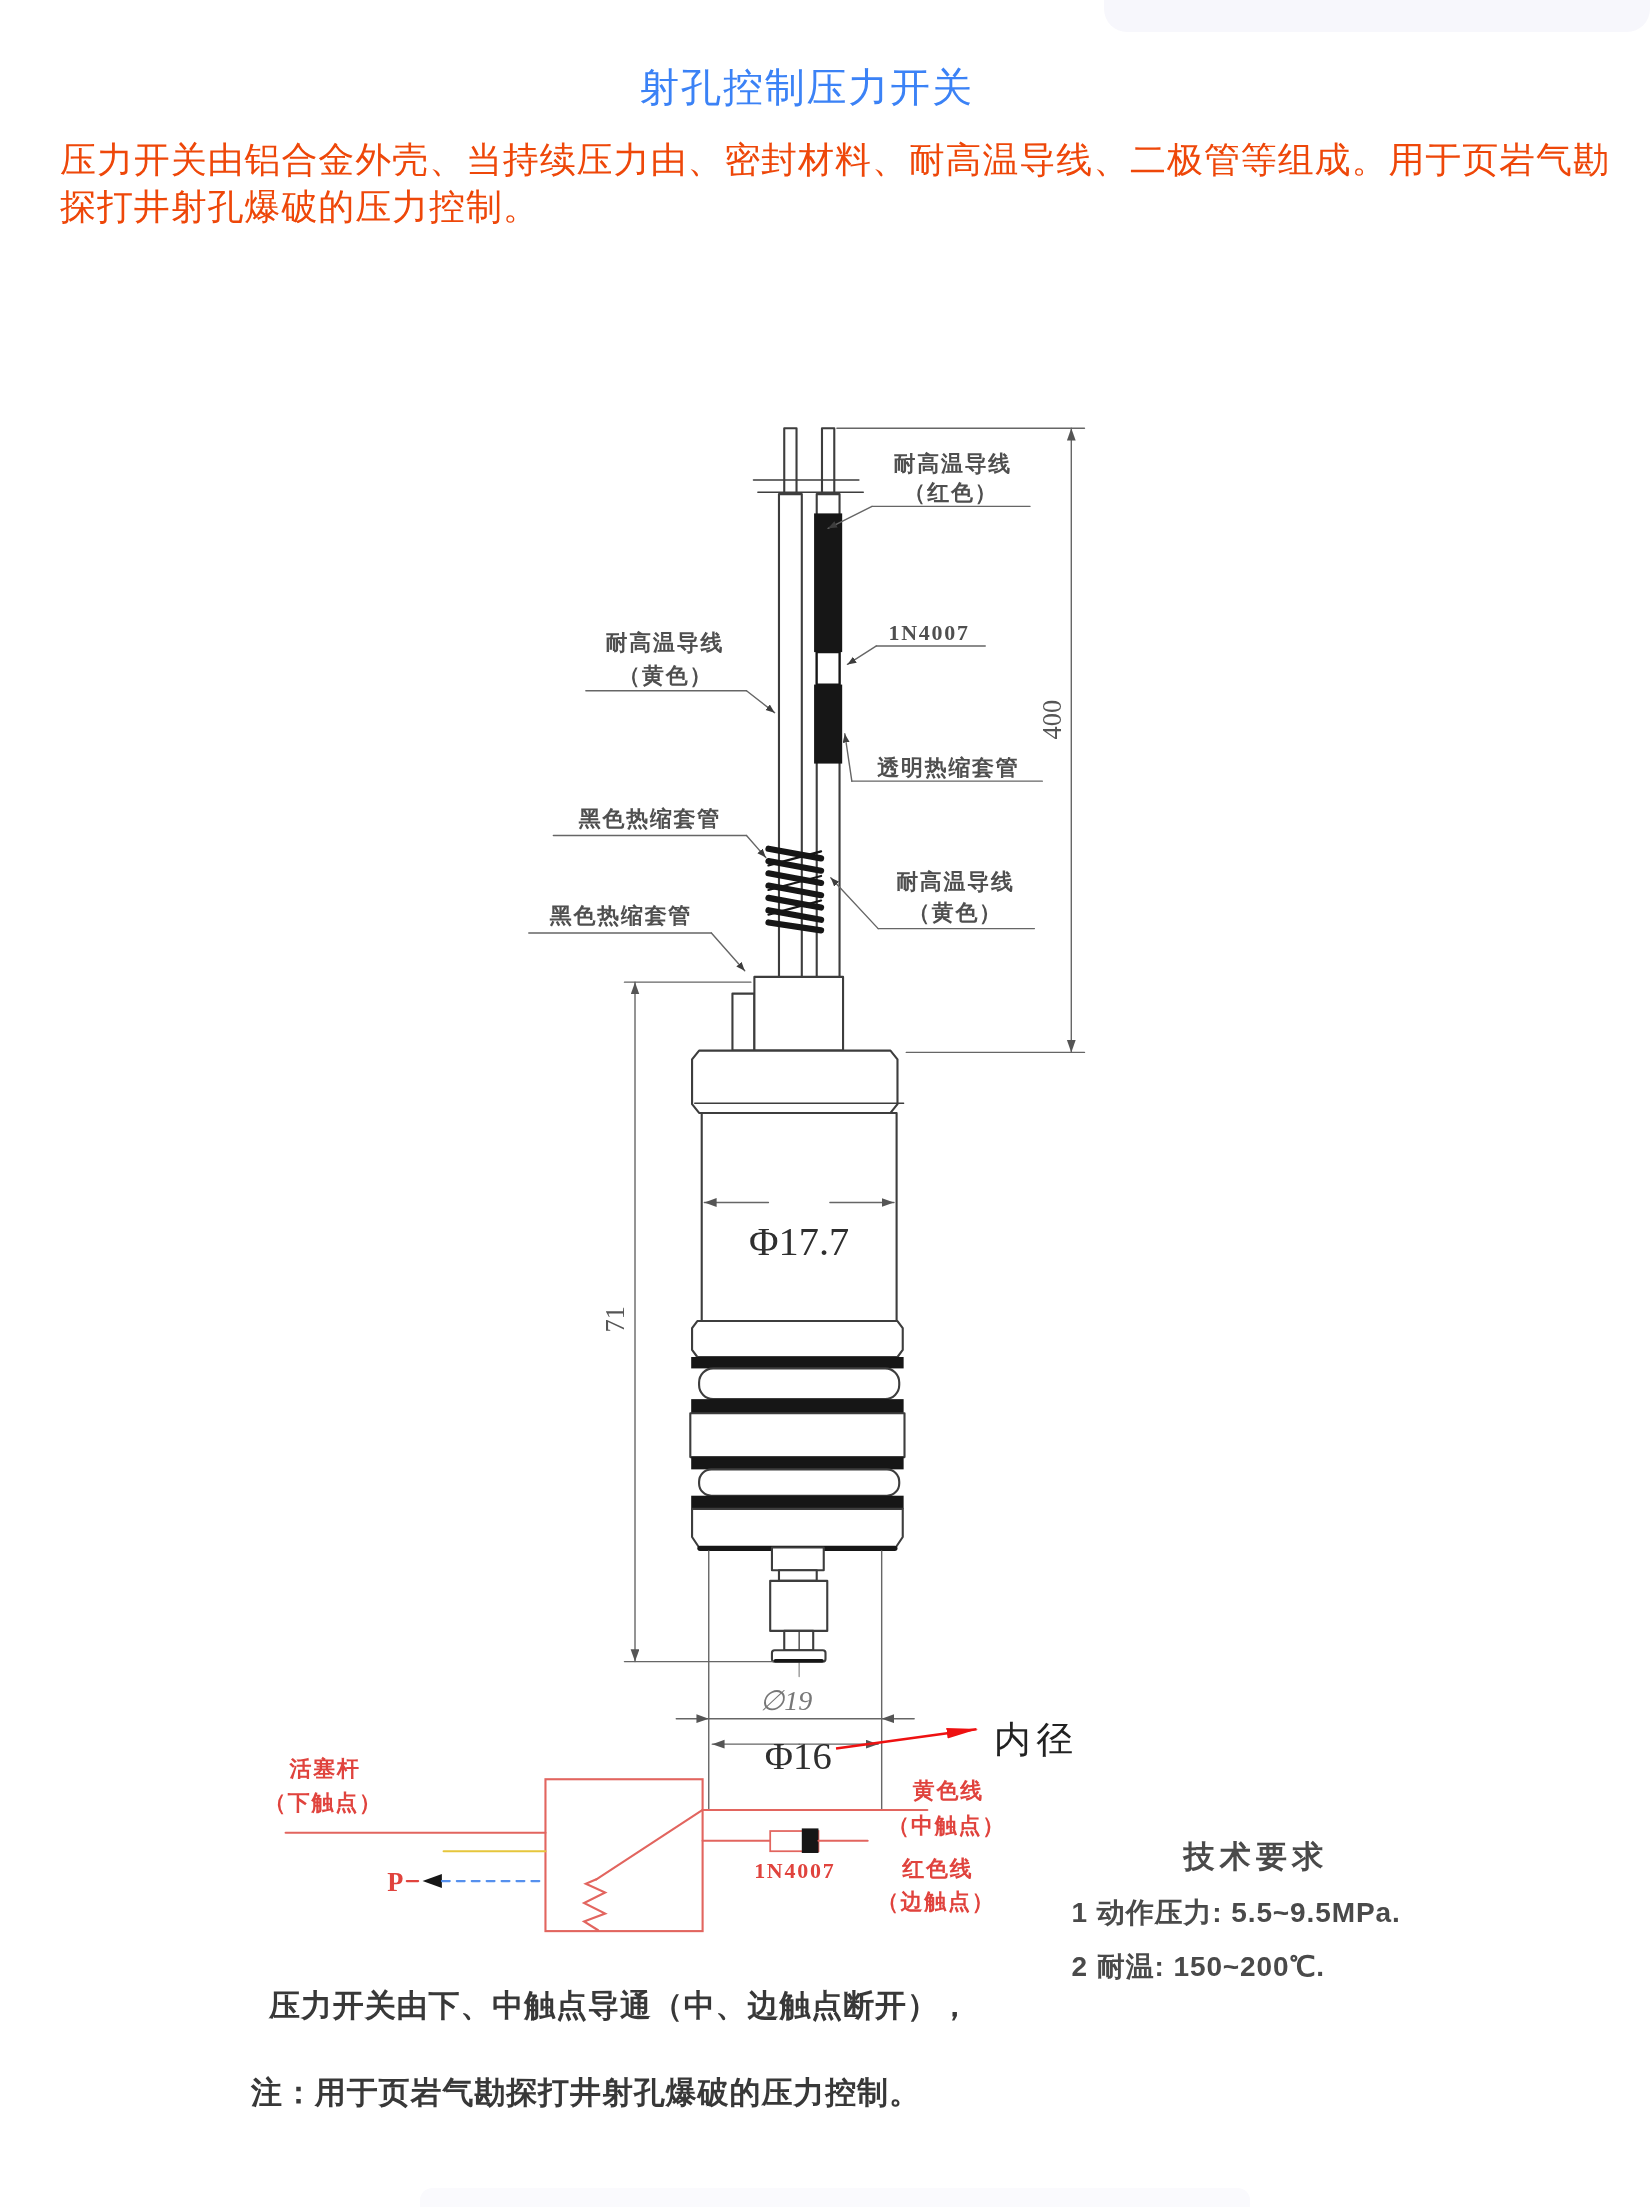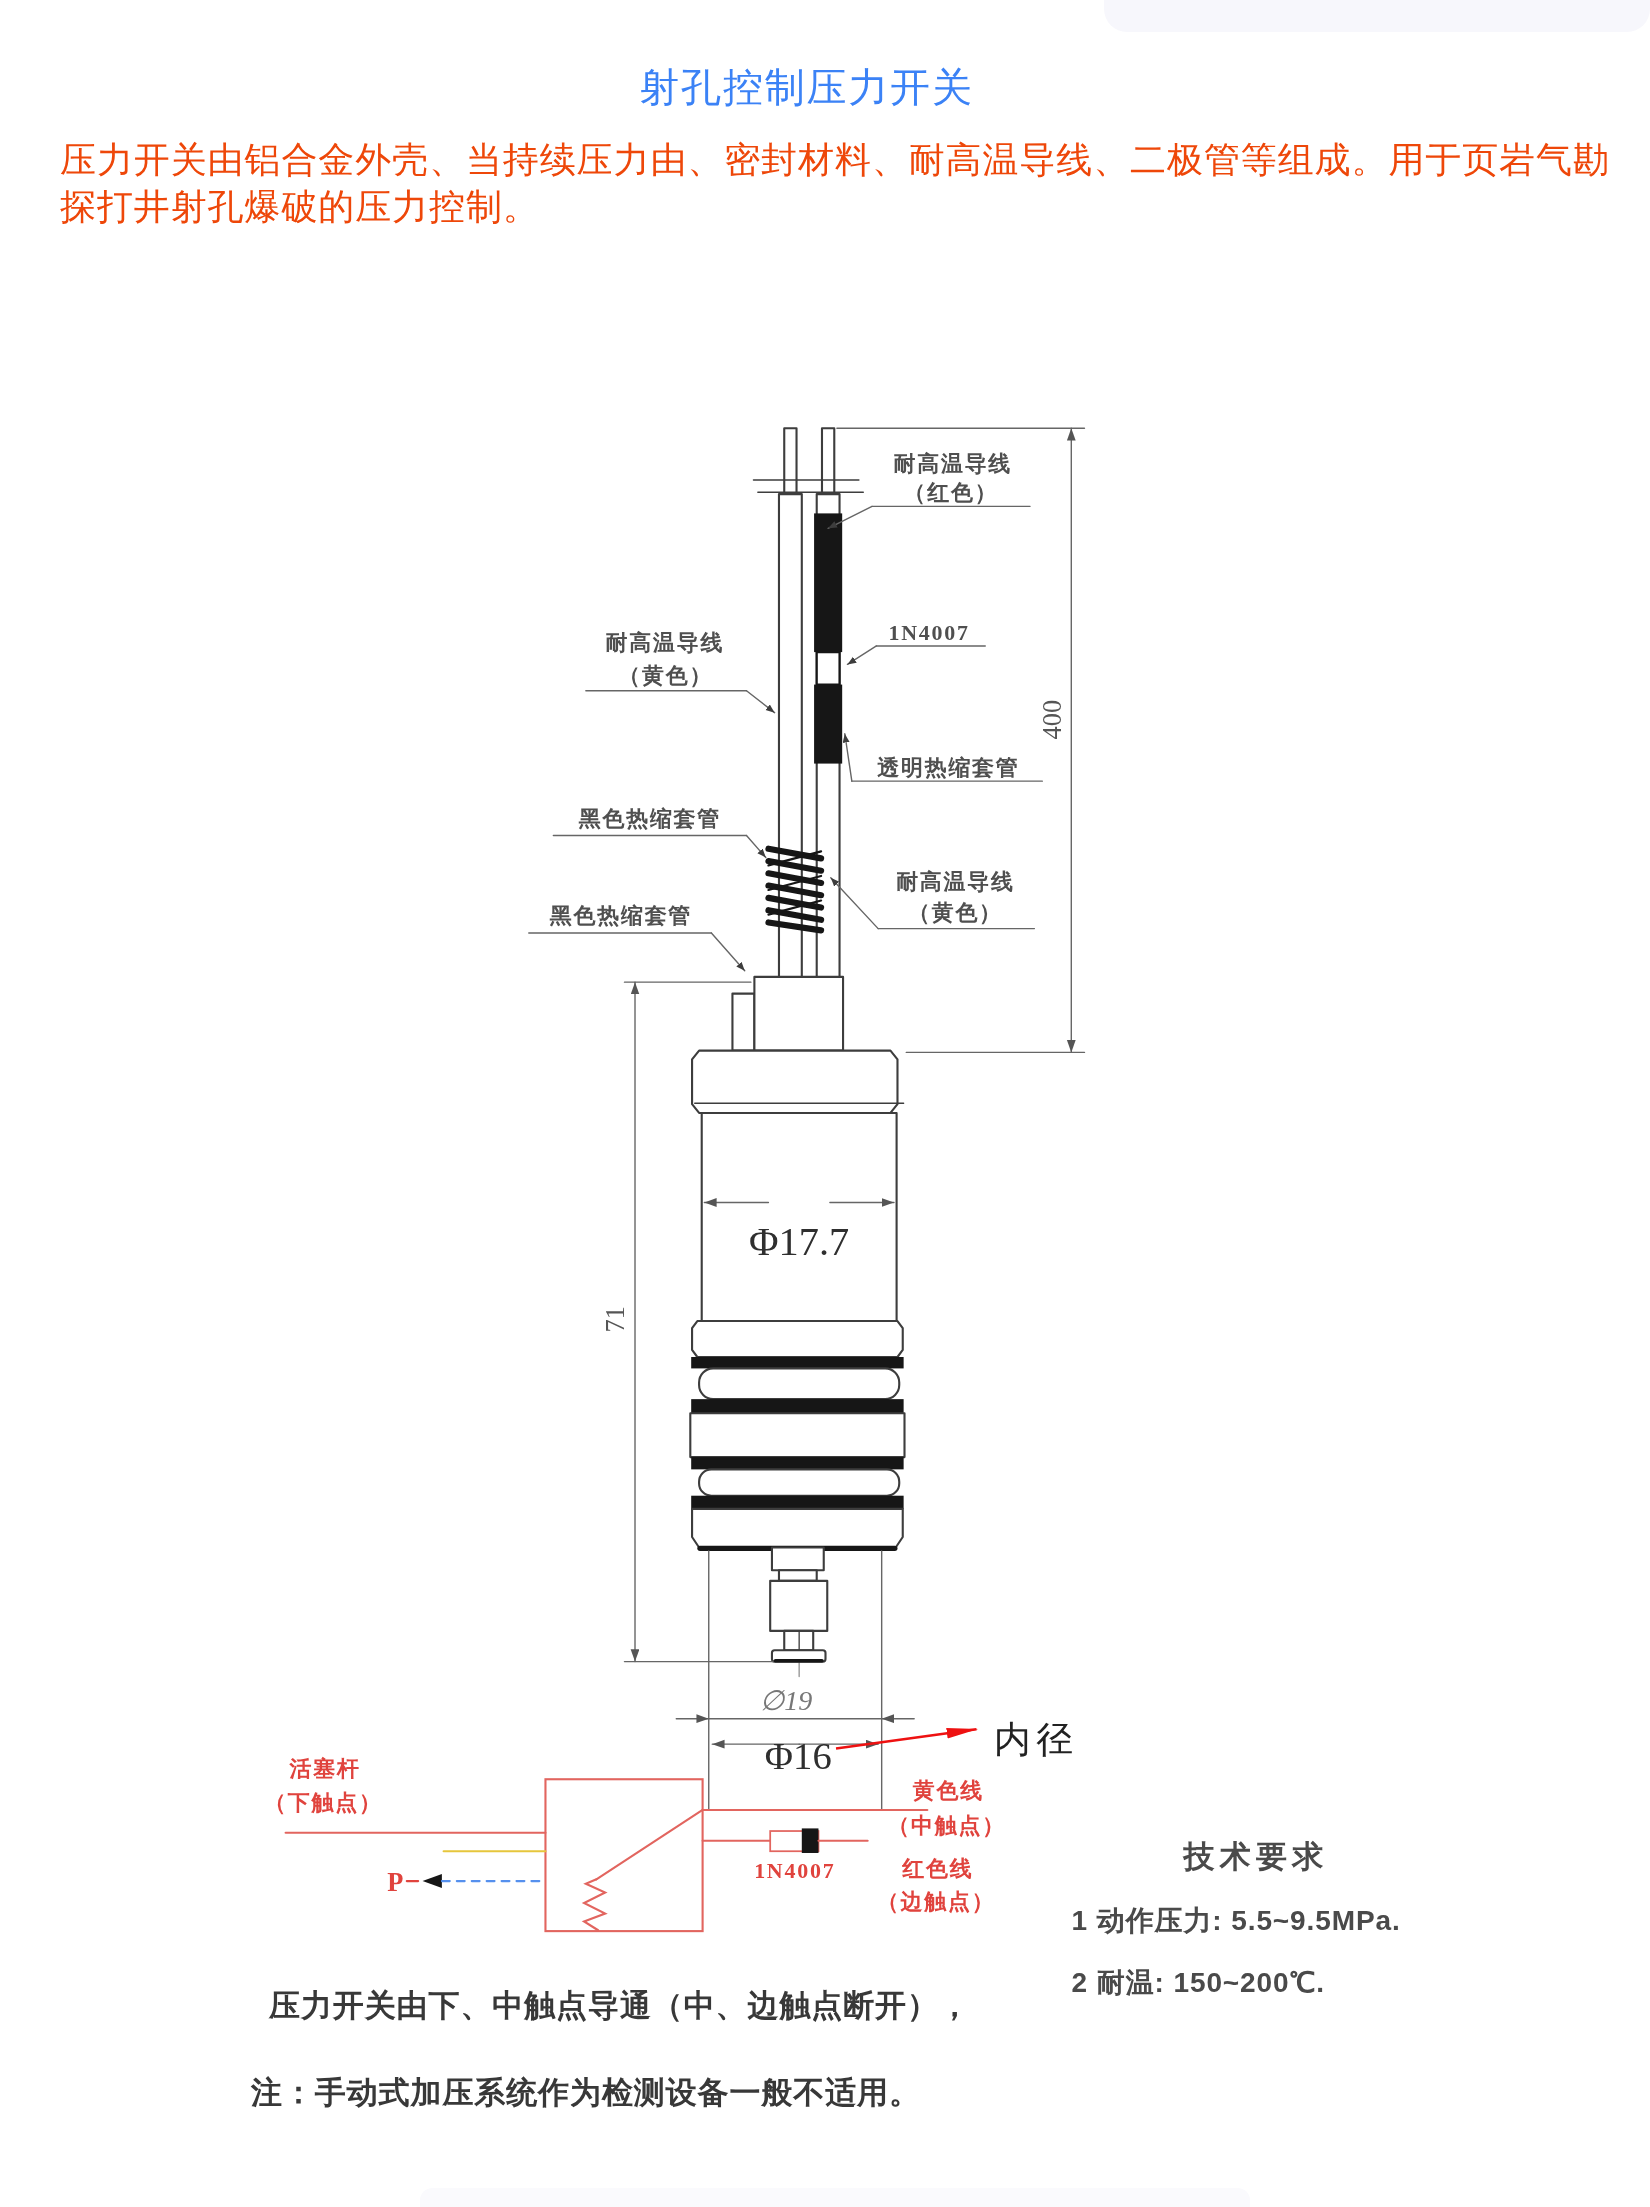--- a/index.html
+++ b/index.html
@@ -9,21 +9,21 @@
   .blob-tr{left:1104px;top:0;width:546px;height:32px;border-radius:0 0 23px 23px;}
   .blob-b{left:420px;top:2188px;width:830px;height:20px;border-radius:12.3px 12.3px 0 0;background:#fafafd;}
   .title{position:absolute;left:12px;top:60px;width:1589px;text-align:center;
          font-size:40px;font-weight:500;color:#3b82f6;letter-spacing:1.8px;}
   .intro{position:absolute;left:60px;top:137px;width:1552px;font-size:36px;line-height:47px;
          color:#ee4709;letter-spacing:0.9px;}
   .drawing{position:absolute;left:132px;top:386px;}
   .tech{position:absolute;left:1054px;top:1836px;width:413px;color:#4a4a4a;
         font-family:"Liberation Sans",sans-serif;font-weight:bold;}
   .tech-heading{width:404px;text-align:center;font-size:31px;letter-spacing:5.3px;}
-  .tech-item{font-size:28px;margin-top:24px;margin-left:17.6px;letter-spacing:0.9px;}
+  .tech-item{font-size:28px;margin-top:16px;margin-left:17.6px;letter-spacing:0.9px;}
   .desc{position:absolute;color:#383838;font-size:31px;font-weight:bold;
         font-family:"Liberation Sans",sans-serif;letter-spacing:0.9px;white-space:nowrap;}
   .desc1{left:345px;top:1950px;}
   .desc2{left:269px;top:1985px;}
   .desc3{left:269px;top:2018px;}
   .descnote{left:251px;top:2072px;}
   
   .drawing text{font-family:"Liberation Serif",serif;}
   .lab{fill:#4f4f4f;font-size:25px;font-weight:600;letter-spacing:2px;}
   .dimtxt{fill:#555;font-size:30px;}
@@ -212,15 +212,15 @@
     <text x="1030" y="1556" text-anchor="middle" font-size="42" fill="#222" letter-spacing="6">内径</text>
   </svg>
 
   <div class="tech">
     <div class="tech-heading">技术要求</div>
     <div class="tech-item">1 动作压力: 5.5~9.5MPa.</div>
     <div class="tech-item">2 耐温: 150~200℃.</div>
   </div>
 
   <div class="desc desc2">压力开关由下、中触点导通（中、边触点断开），</div>
-  <div class="desc descnote">注：手动式加压系统作为检测设备一般不适用。</div>
+  <div class="desc descnote">注：用于页岩气勘探打井射孔爆破的压力控制。</div>
 </div>
 
 
 </body></html>

